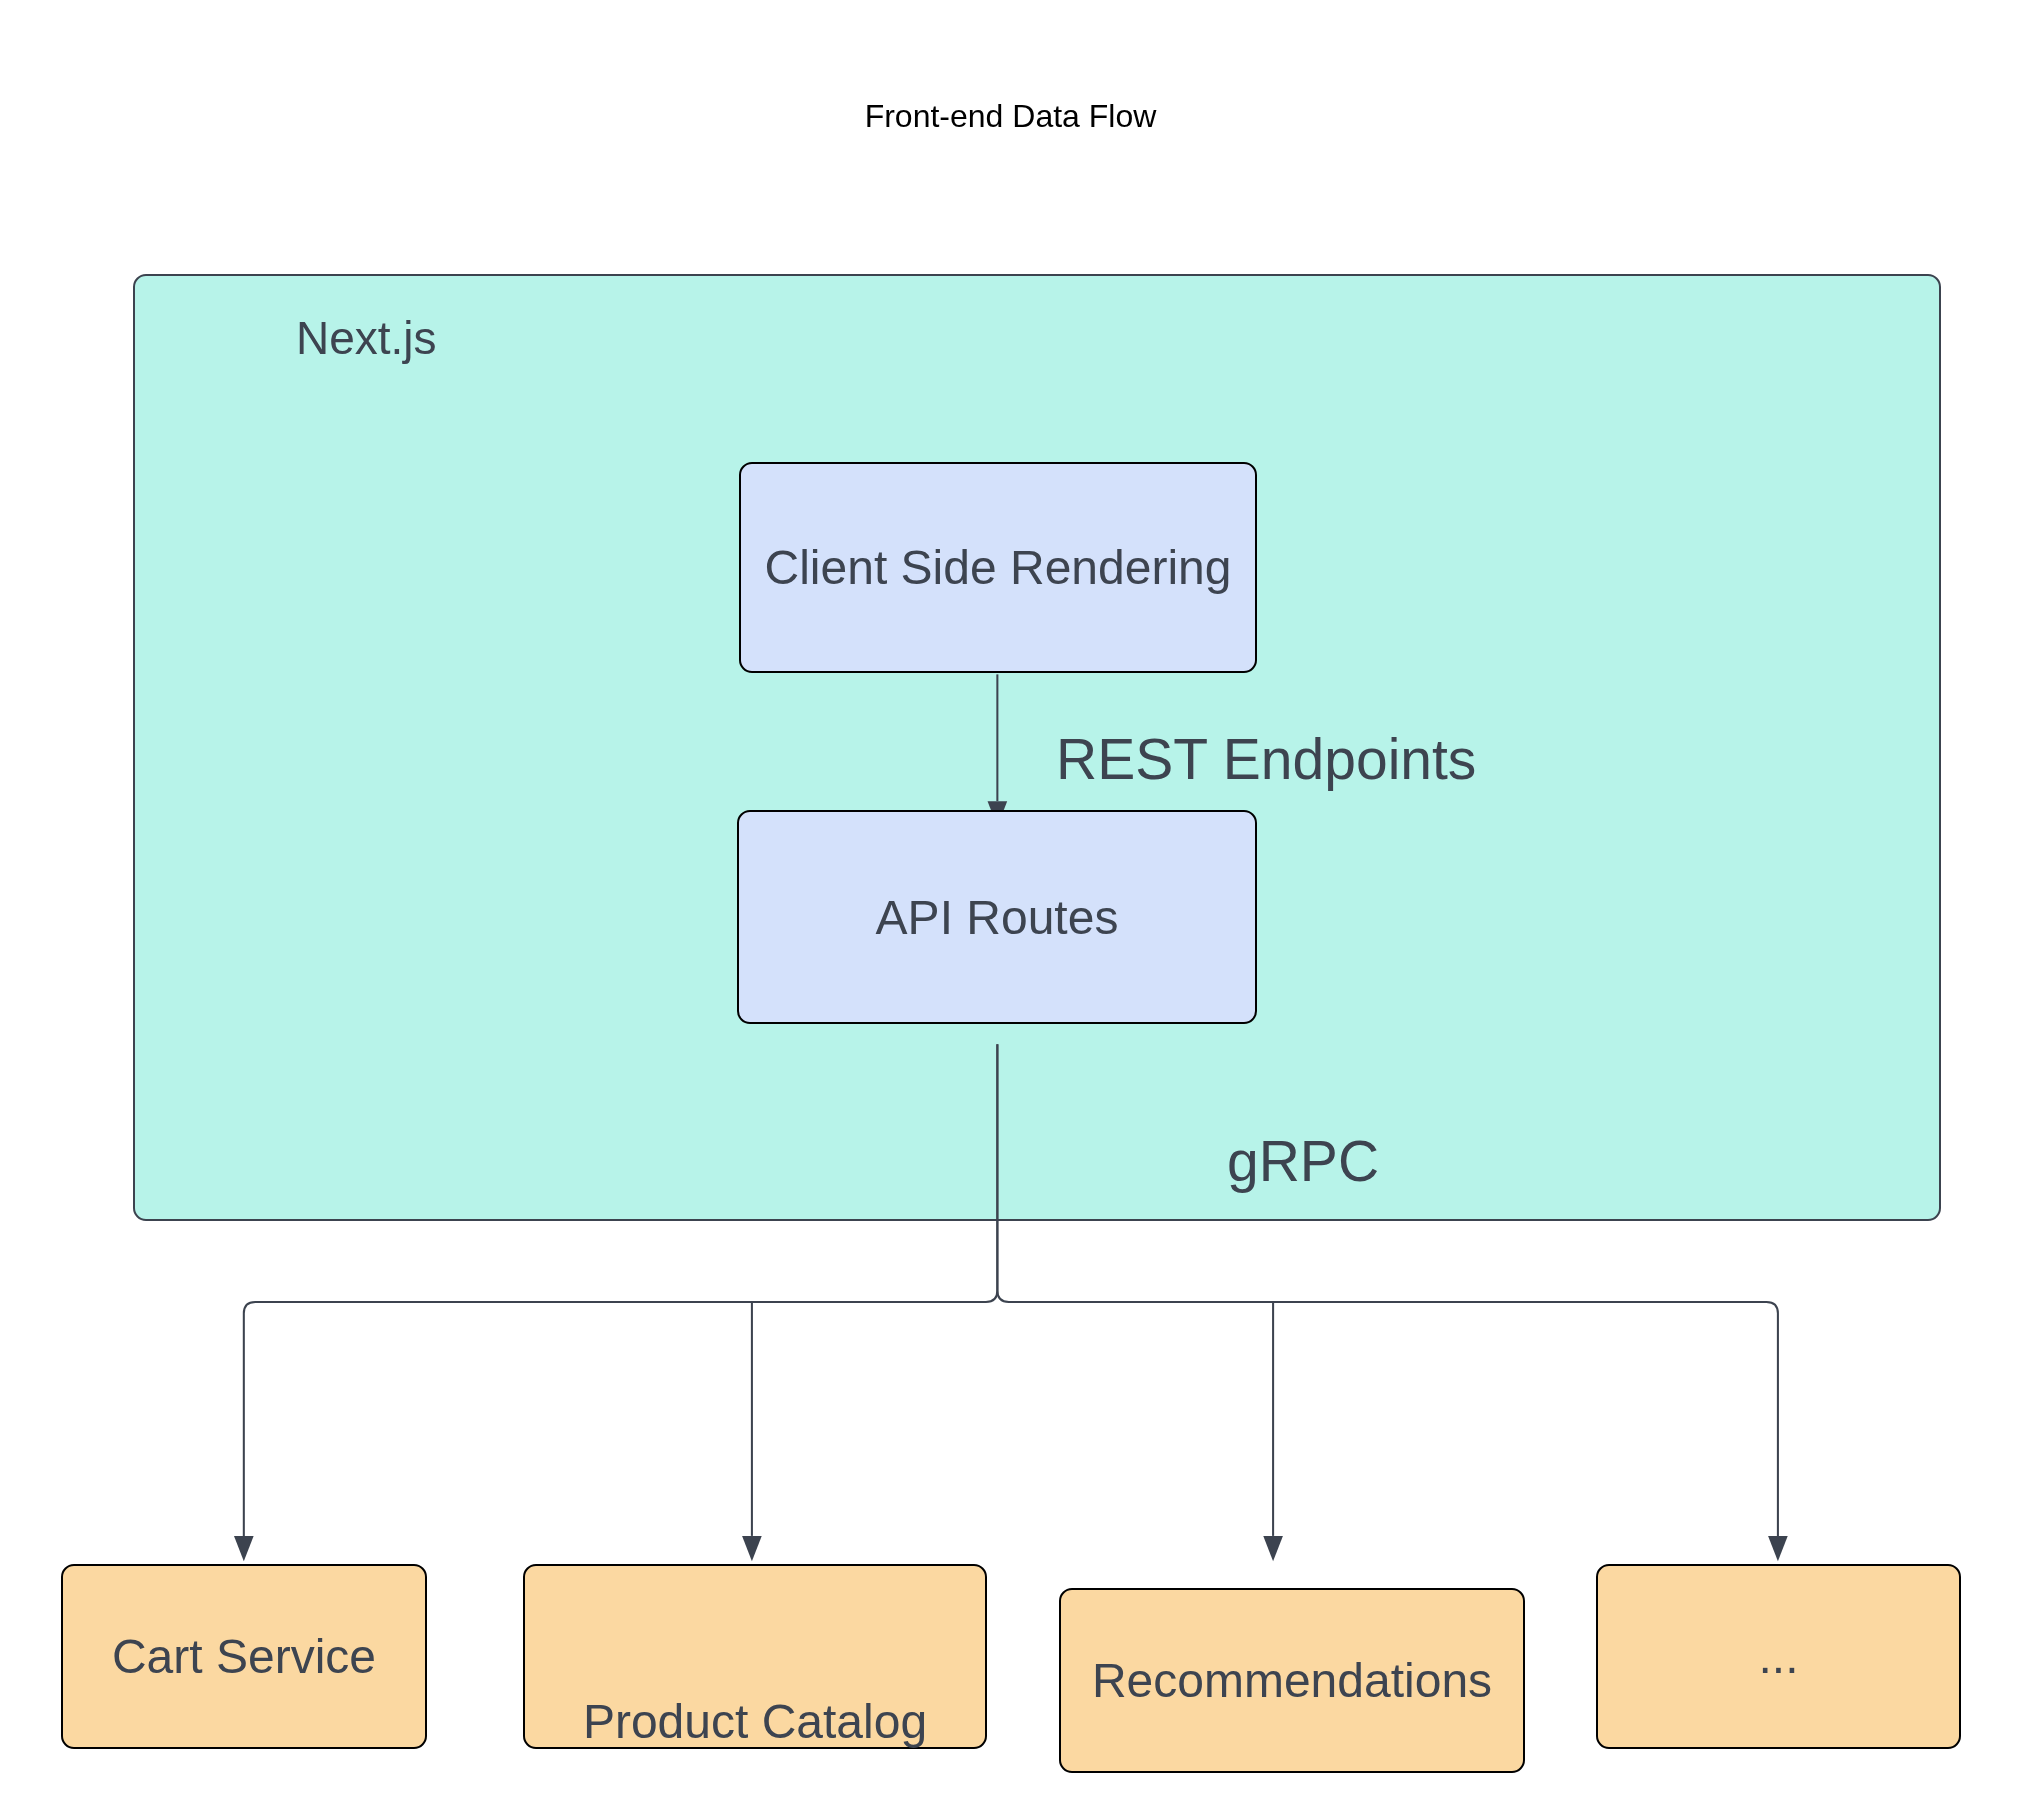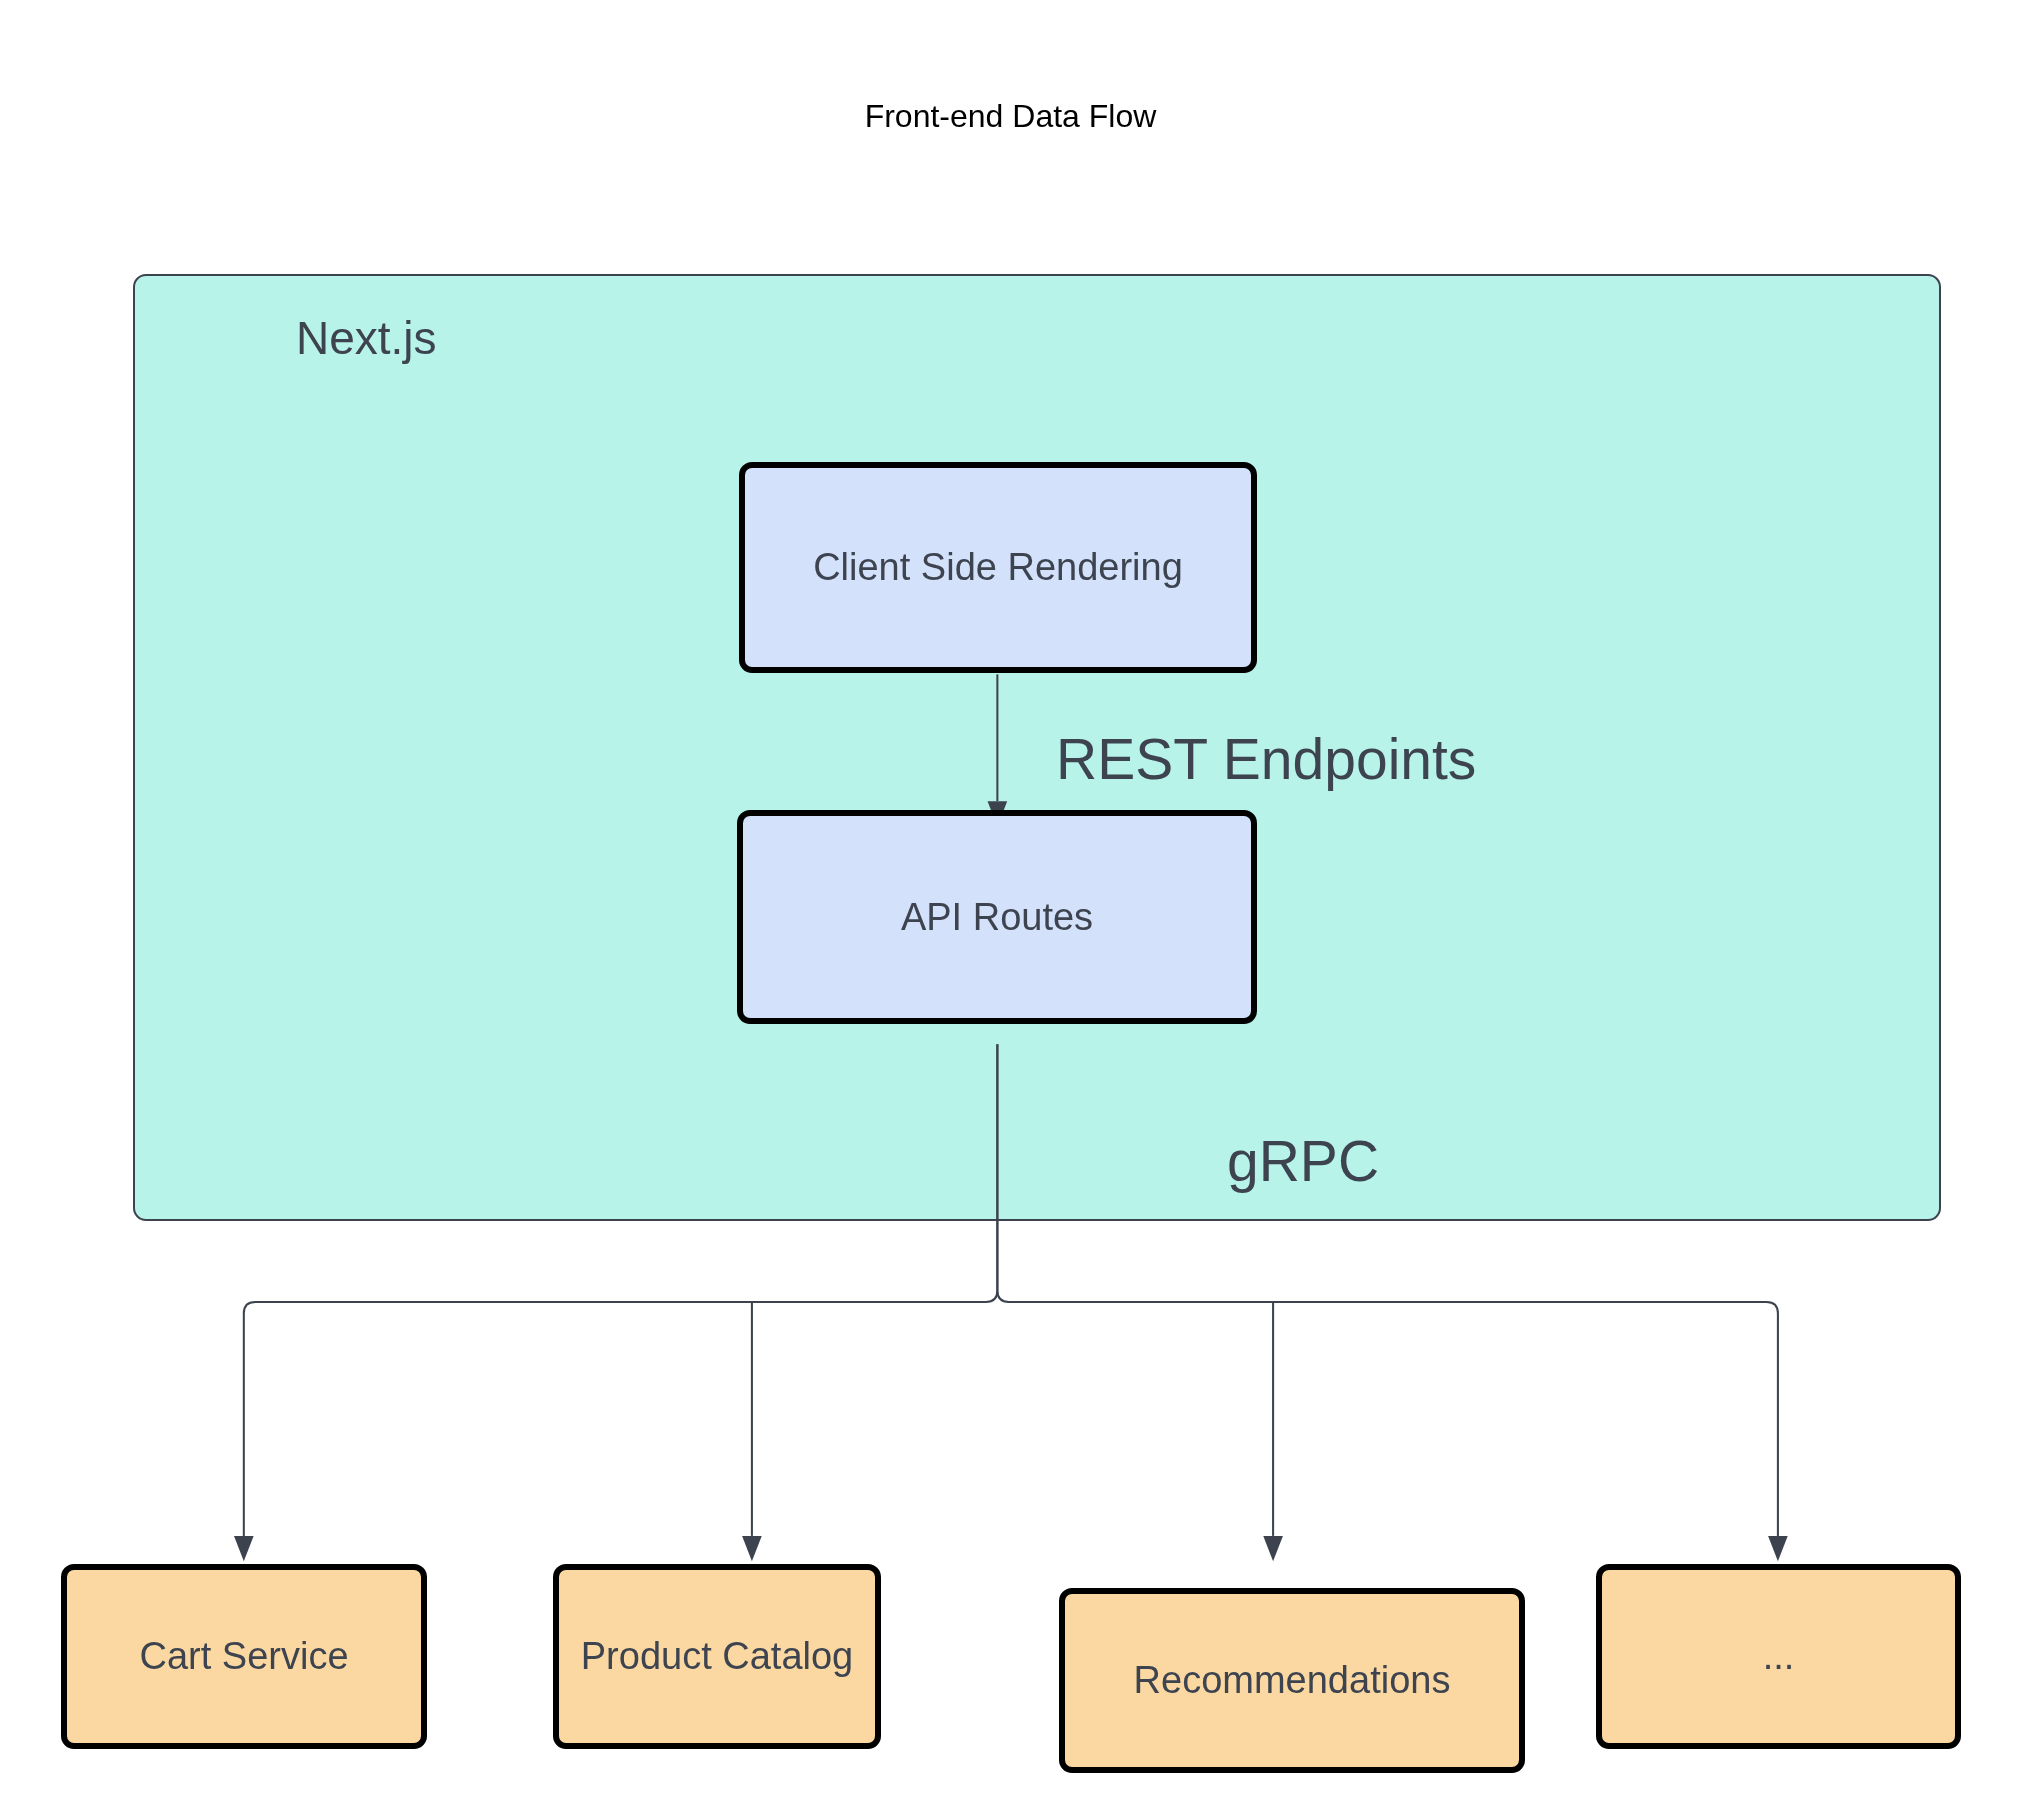--- a/index.html
+++ b/index.html
@@ -41,38 +41,38 @@
     position: absolute;
     left: 296px;
     top: 313px;
     font-size: 46px;
     line-height: 51px;
     color: #3d4450;
   }
   .node {
     position: absolute;
     box-sizing: border-box;
-    border: 6px solid #000000;
+    border: 2px solid #000000;
     border-radius: 13px;
     display: flex;
     align-items: center;
     justify-content: center;
     text-align: center;
-    font-size: 38px;
+    font-size: 48px;
     line-height: 51px;
     color: #3d4450;
   }
   .node-blue { background: #d4e1fb; }
   .node-orange { background: #fbd8a1; }
 
   .node-csr  { left: 739px; top: 462px;  width: 518px; height: 211px; }
   .node-api  { left: 737px; top: 810px; width: 520px; height: 214px; }
 
   .node-cart    { left: 61px;   top: 1564px; width: 366px; height: 185px; align-items: center; }
-  .node-catalog { left: 553px;  top: 1564px; width: 328px; height: 185px; }
+  .node-catalog { left: 523px;  top: 1564px; width: 464px; height: 185px; align-items: flex-end; }
   .node-recs    { left: 1059px; top: 1564px; width: 466px; height: 185px; margin-top: 24px; }
   .node-more    { left: 1596px; top: 1564px; width: 365px; height: 185px; }
 
   .edge-label {
     position: absolute;
     font-size: 57px;
     line-height: 49px;
     color: #3d4450;
     white-space: nowrap;
   }

